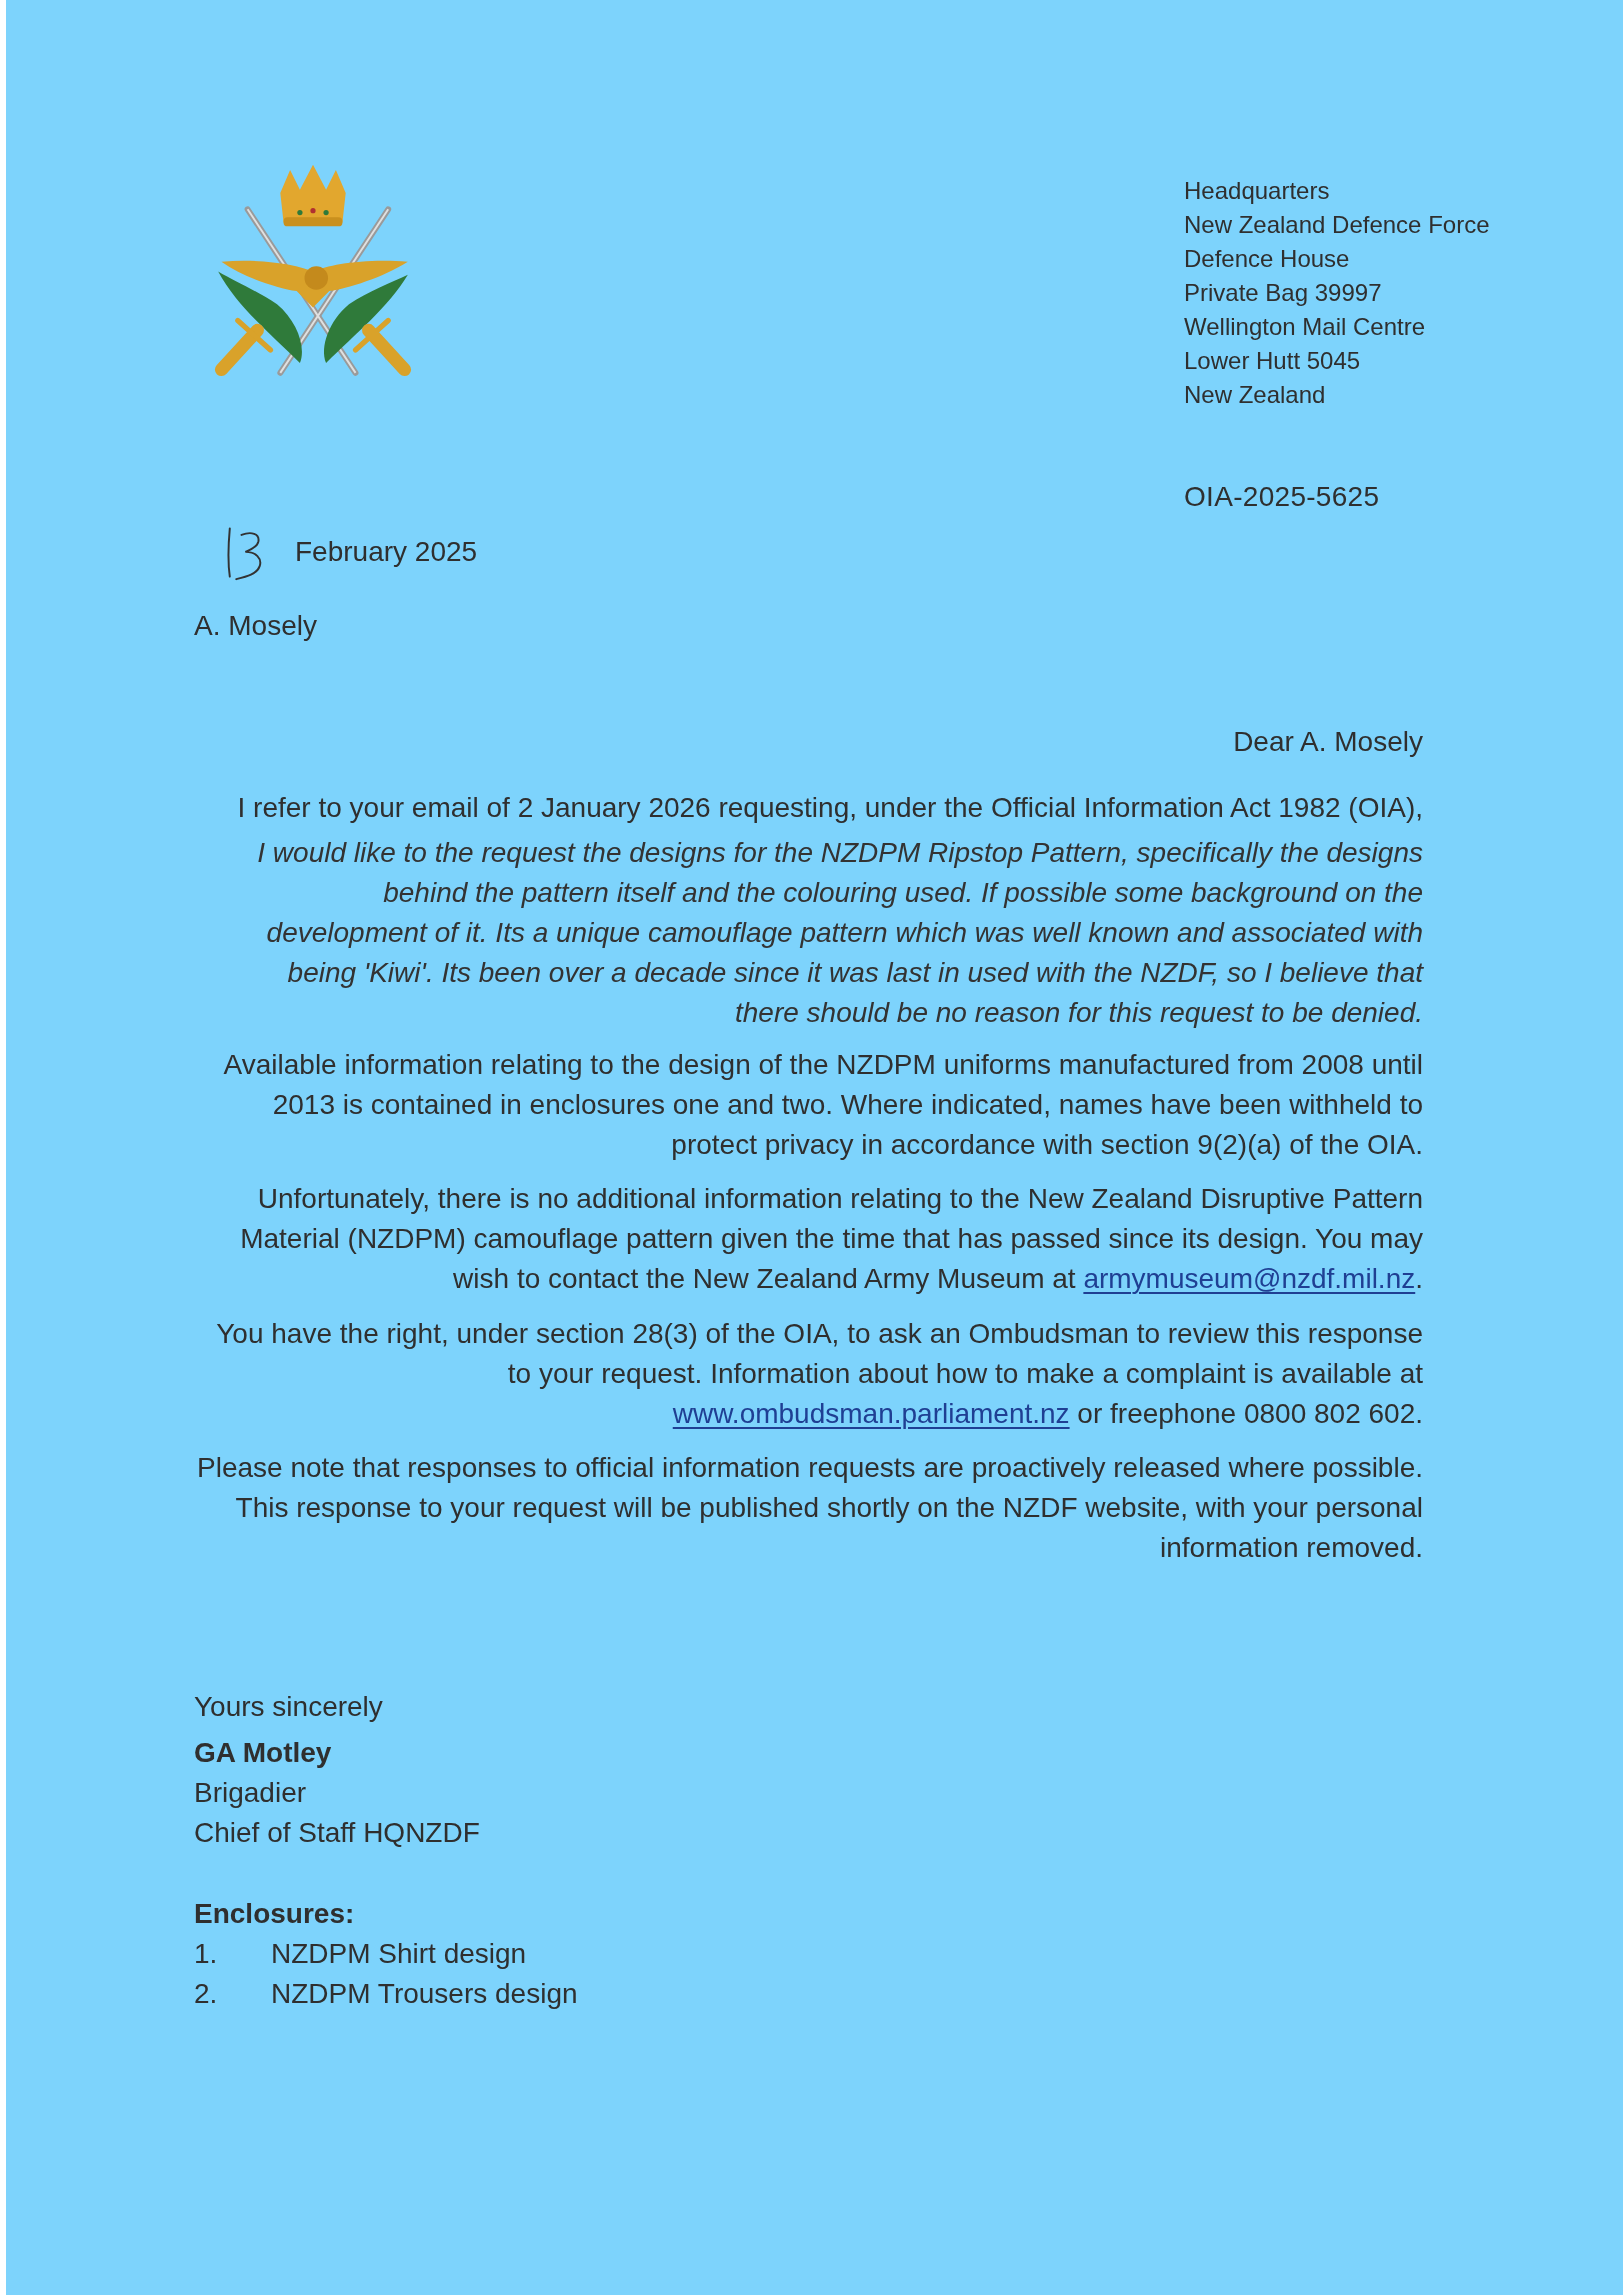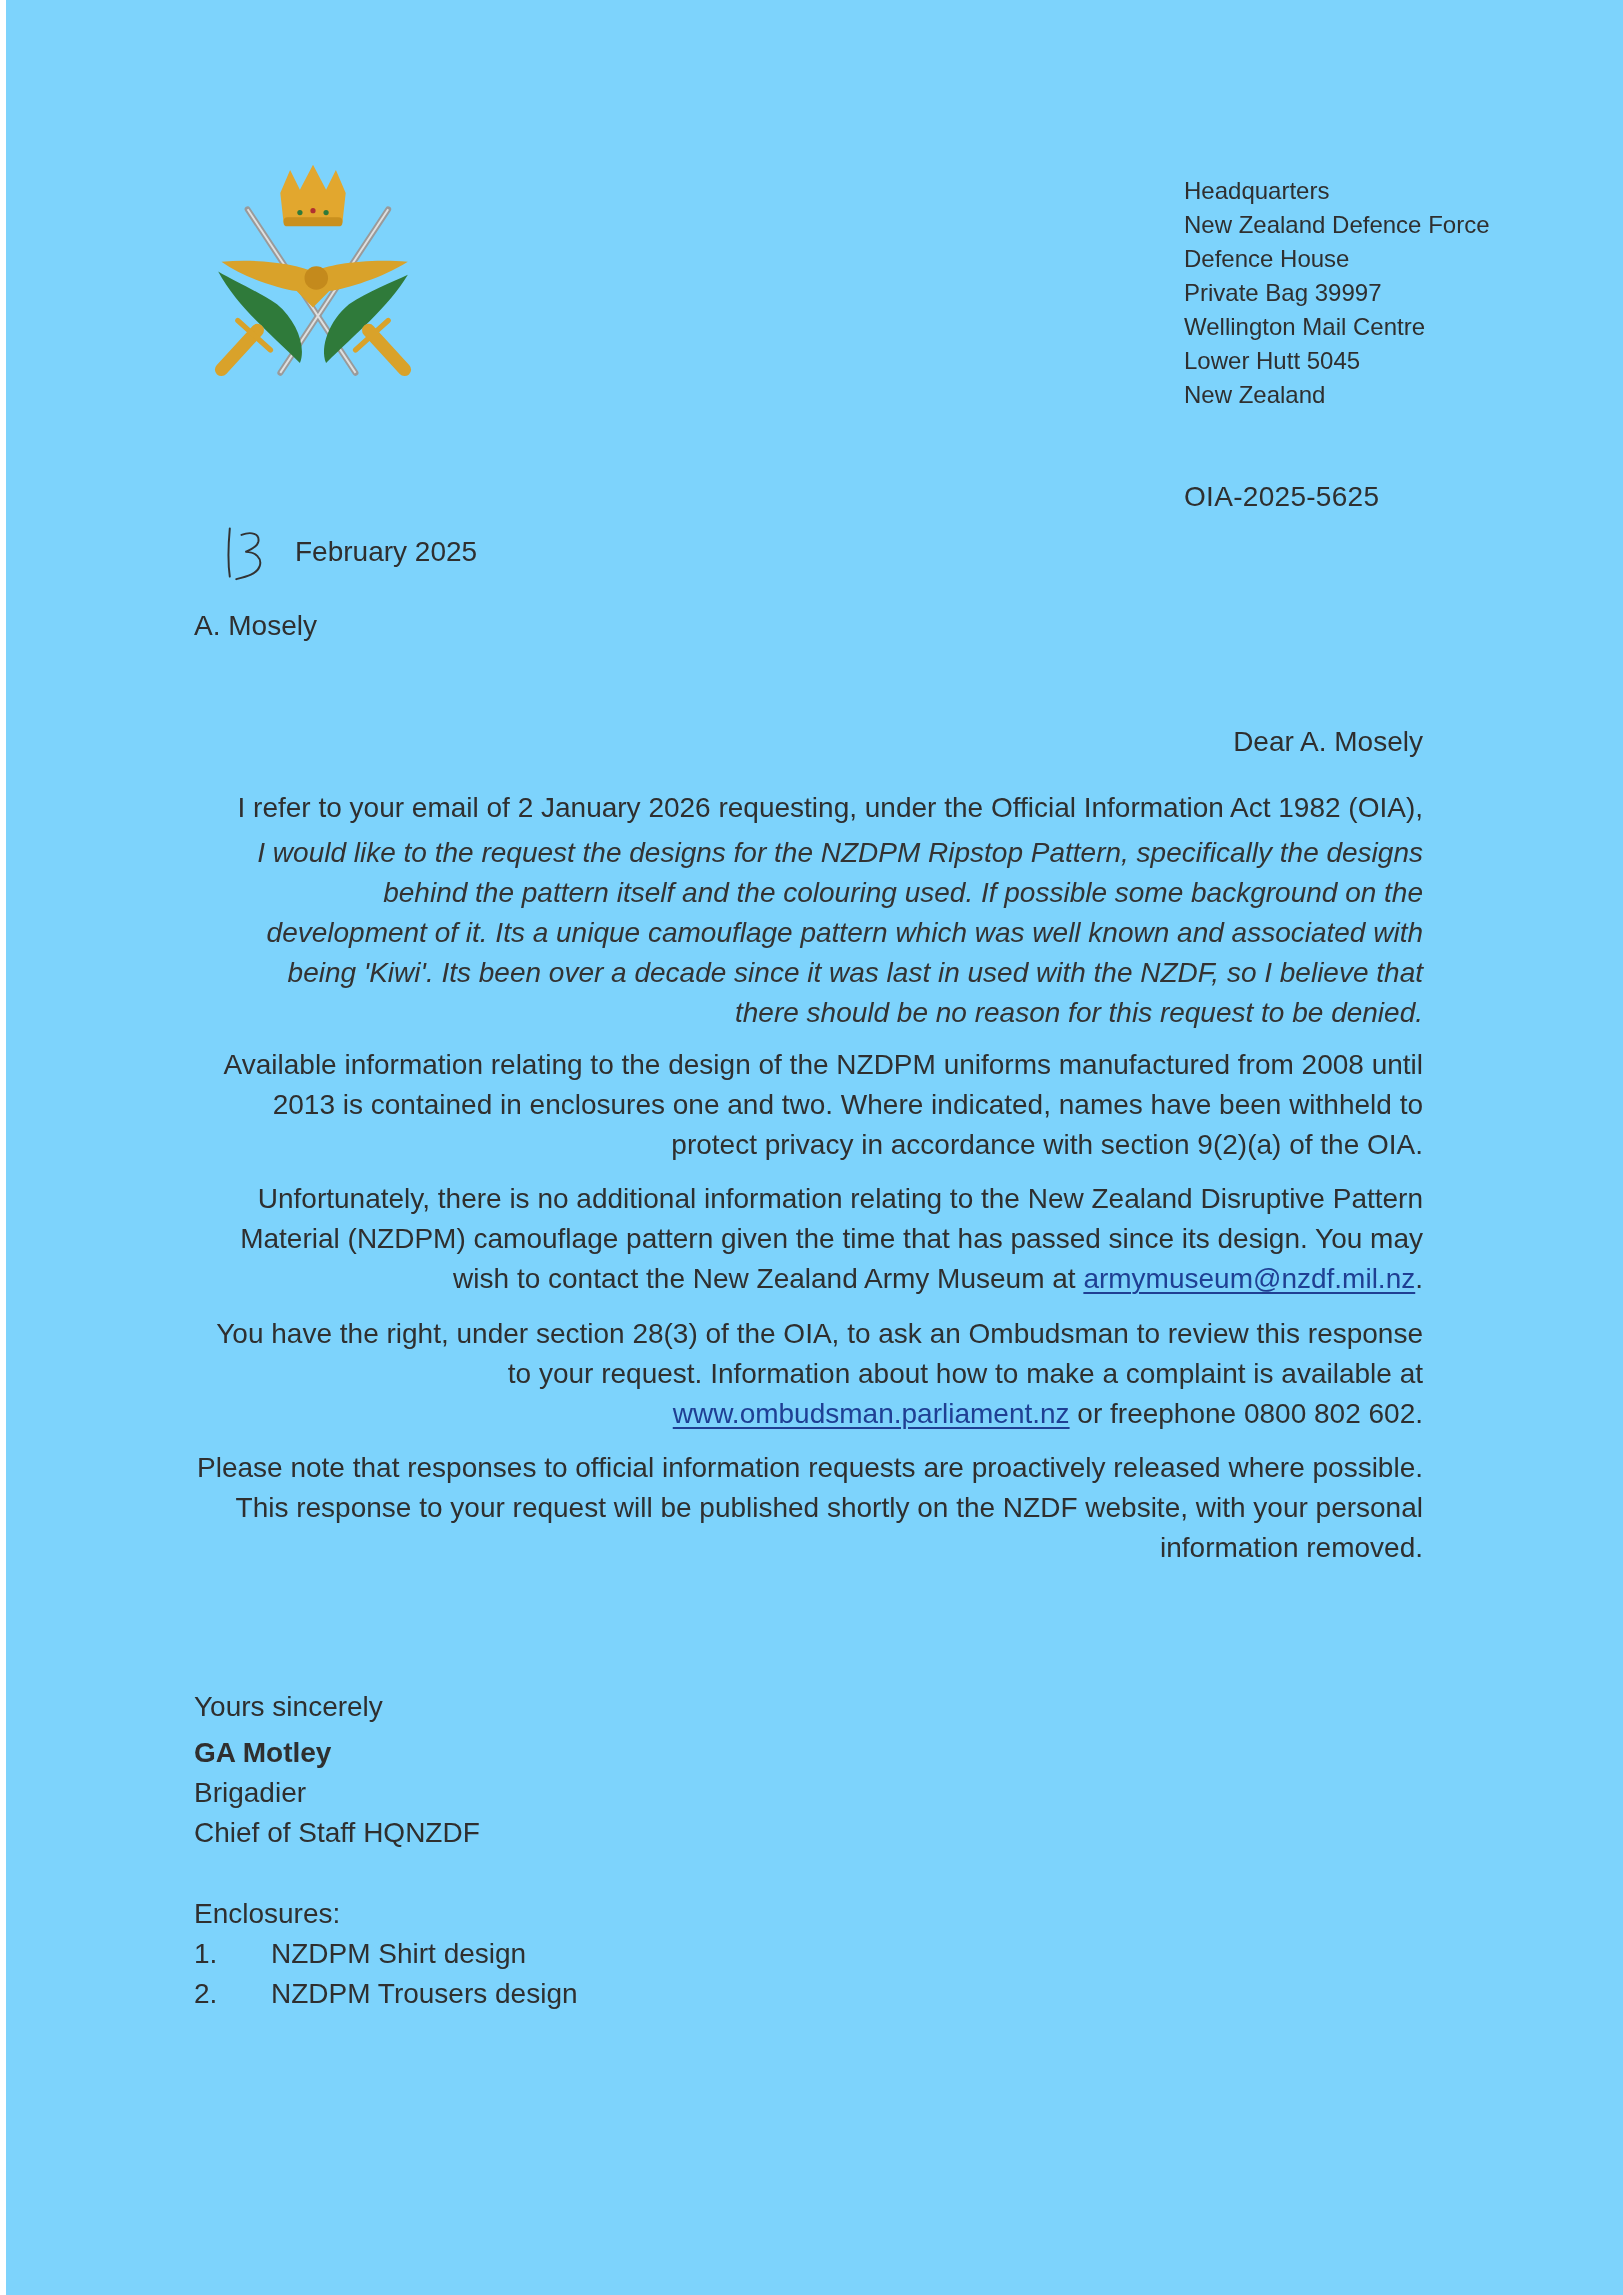--- a/index.html
+++ b/index.html
@@ -23,21 +23,21 @@
   .recipient { position: absolute; left: 188px; top: 607px; font-size: 28px; line-height: 38px; color: #2f2f2f; }
   a.link { color: #1f3f93; text-decoration: underline; text-decoration-thickness: 2px; text-underline-offset: 3.9px; }
 
   .body { position: absolute; left: 188px; top: 722px; width: 1229px; font-size: 28px; line-height: 40px; color: #2f2f2f; }
   .body p { margin: 0 0 14.4px 0; text-align: right; }
   .salutation { margin-bottom: 26px !important; }
   .quote { font-style: italic; padding-left: 38px; margin: -9.2px 0 11.8px 0 !important; color: #333; }
 
   .closing { position: absolute; left: 188px; top: 1687px; font-size: 28px; line-height: 40px; color: #2f2f2f; }
   .closing .sig-name { font-weight: bold; margin-top: 6px; }
-  .encl-title { font-weight: normal; margin-top: 41px; }
+  .encl-title { font-weight: bold; margin-top: 41px; }
   .encl-item { display: flex; }
   .encl-num { width: 77px; }
 </style>
 </head>
 <body>
 
 <div class="page">
 
   <svg class="crest" viewBox="0 0 370 370">
 

